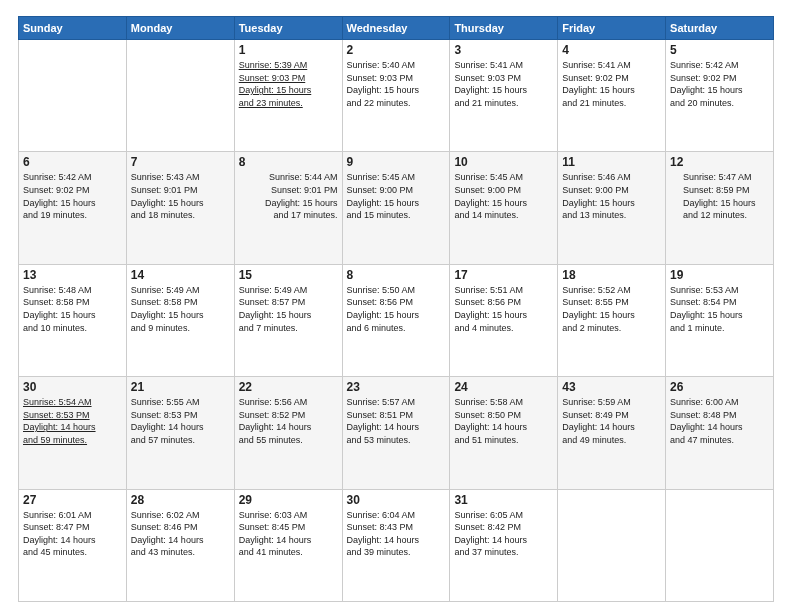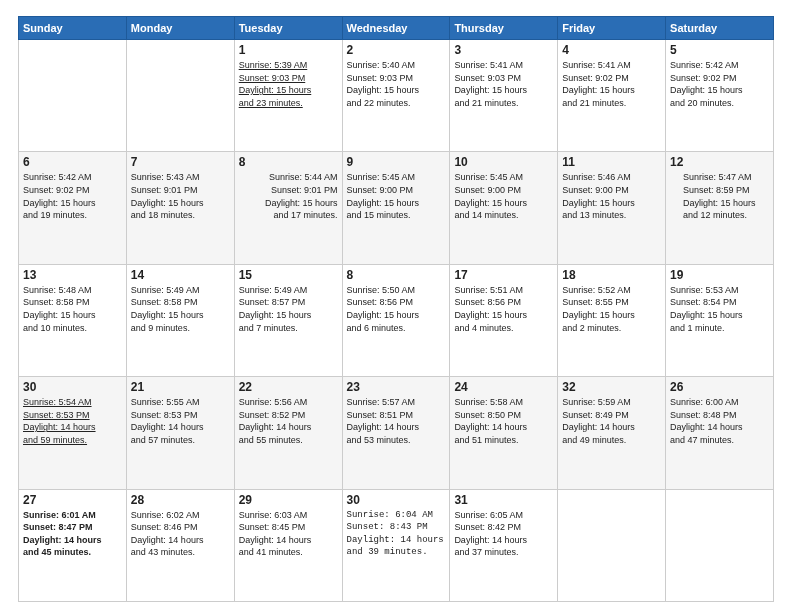--- a/index.html
+++ b/index.html
@@ -274,59 +274,59 @@
 and 53 minutes.</div>
           </td>
           <td>
             <div class="day-number">24</div>
             <div class="day-info" style="white-space: pre-line;">Sunrise: 5:58 AM
 Sunset: 8:50 PM
 Daylight: 14 hours
 and 51 minutes.</div>
           </td>
           <td>
-            <div class="day-number">32</div>
+            <div class="day-number">43</div>
             <div class="day-info" style="white-space: pre-line;">Sunrise: 5:59 AM
 Sunset: 8:49 PM
 Daylight: 14 hours
 and 49 minutes.</div>
           </td>
           <td>
             <div class="day-number">26</div>
             <div class="day-info" style="white-space: pre-line;">Sunrise: 6:00 AM
 Sunset: 8:48 PM
 Daylight: 14 hours
 and 47 minutes.</div>
           </td>
         </tr>
         <tr>
           <td>
             <div class="day-number">27</div>
-            <div class="day-info" style="white-space: pre-line; font-weight: bold;">Sunrise: 6:01 AM
+            <div class="day-info" style="white-space: pre-line;">Sunrise: 6:01 AM
 Sunset: 8:47 PM
 Daylight: 14 hours
 and 45 minutes.</div>
           </td>
           <td>
             <div class="day-number">28</div>
             <div class="day-info" style="white-space: pre-line;">Sunrise: 6:02 AM
 Sunset: 8:46 PM
 Daylight: 14 hours
 and 43 minutes.</div>
           </td>
           <td>
             <div class="day-number">29</div>
             <div class="day-info" style="white-space: pre-line;">Sunrise: 6:03 AM
 Sunset: 8:45 PM
 Daylight: 14 hours
 and 41 minutes.</div>
           </td>
           <td>
             <div class="day-number">30</div>
-            <div class="day-info" style="white-space: pre-line; font-family: Liberation Mono, monospace;">Sunrise: 6:04 AM
+            <div class="day-info" style="white-space: pre-line;">Sunrise: 6:04 AM
 Sunset: 8:43 PM
 Daylight: 14 hours
 and 39 minutes.</div>
           </td>
           <td>
             <div class="day-number">31</div>
             <div class="day-info" style="white-space: pre-line;">Sunrise: 6:05 AM
 Sunset: 8:42 PM
 Daylight: 14 hours
 and 37 minutes.</div>

